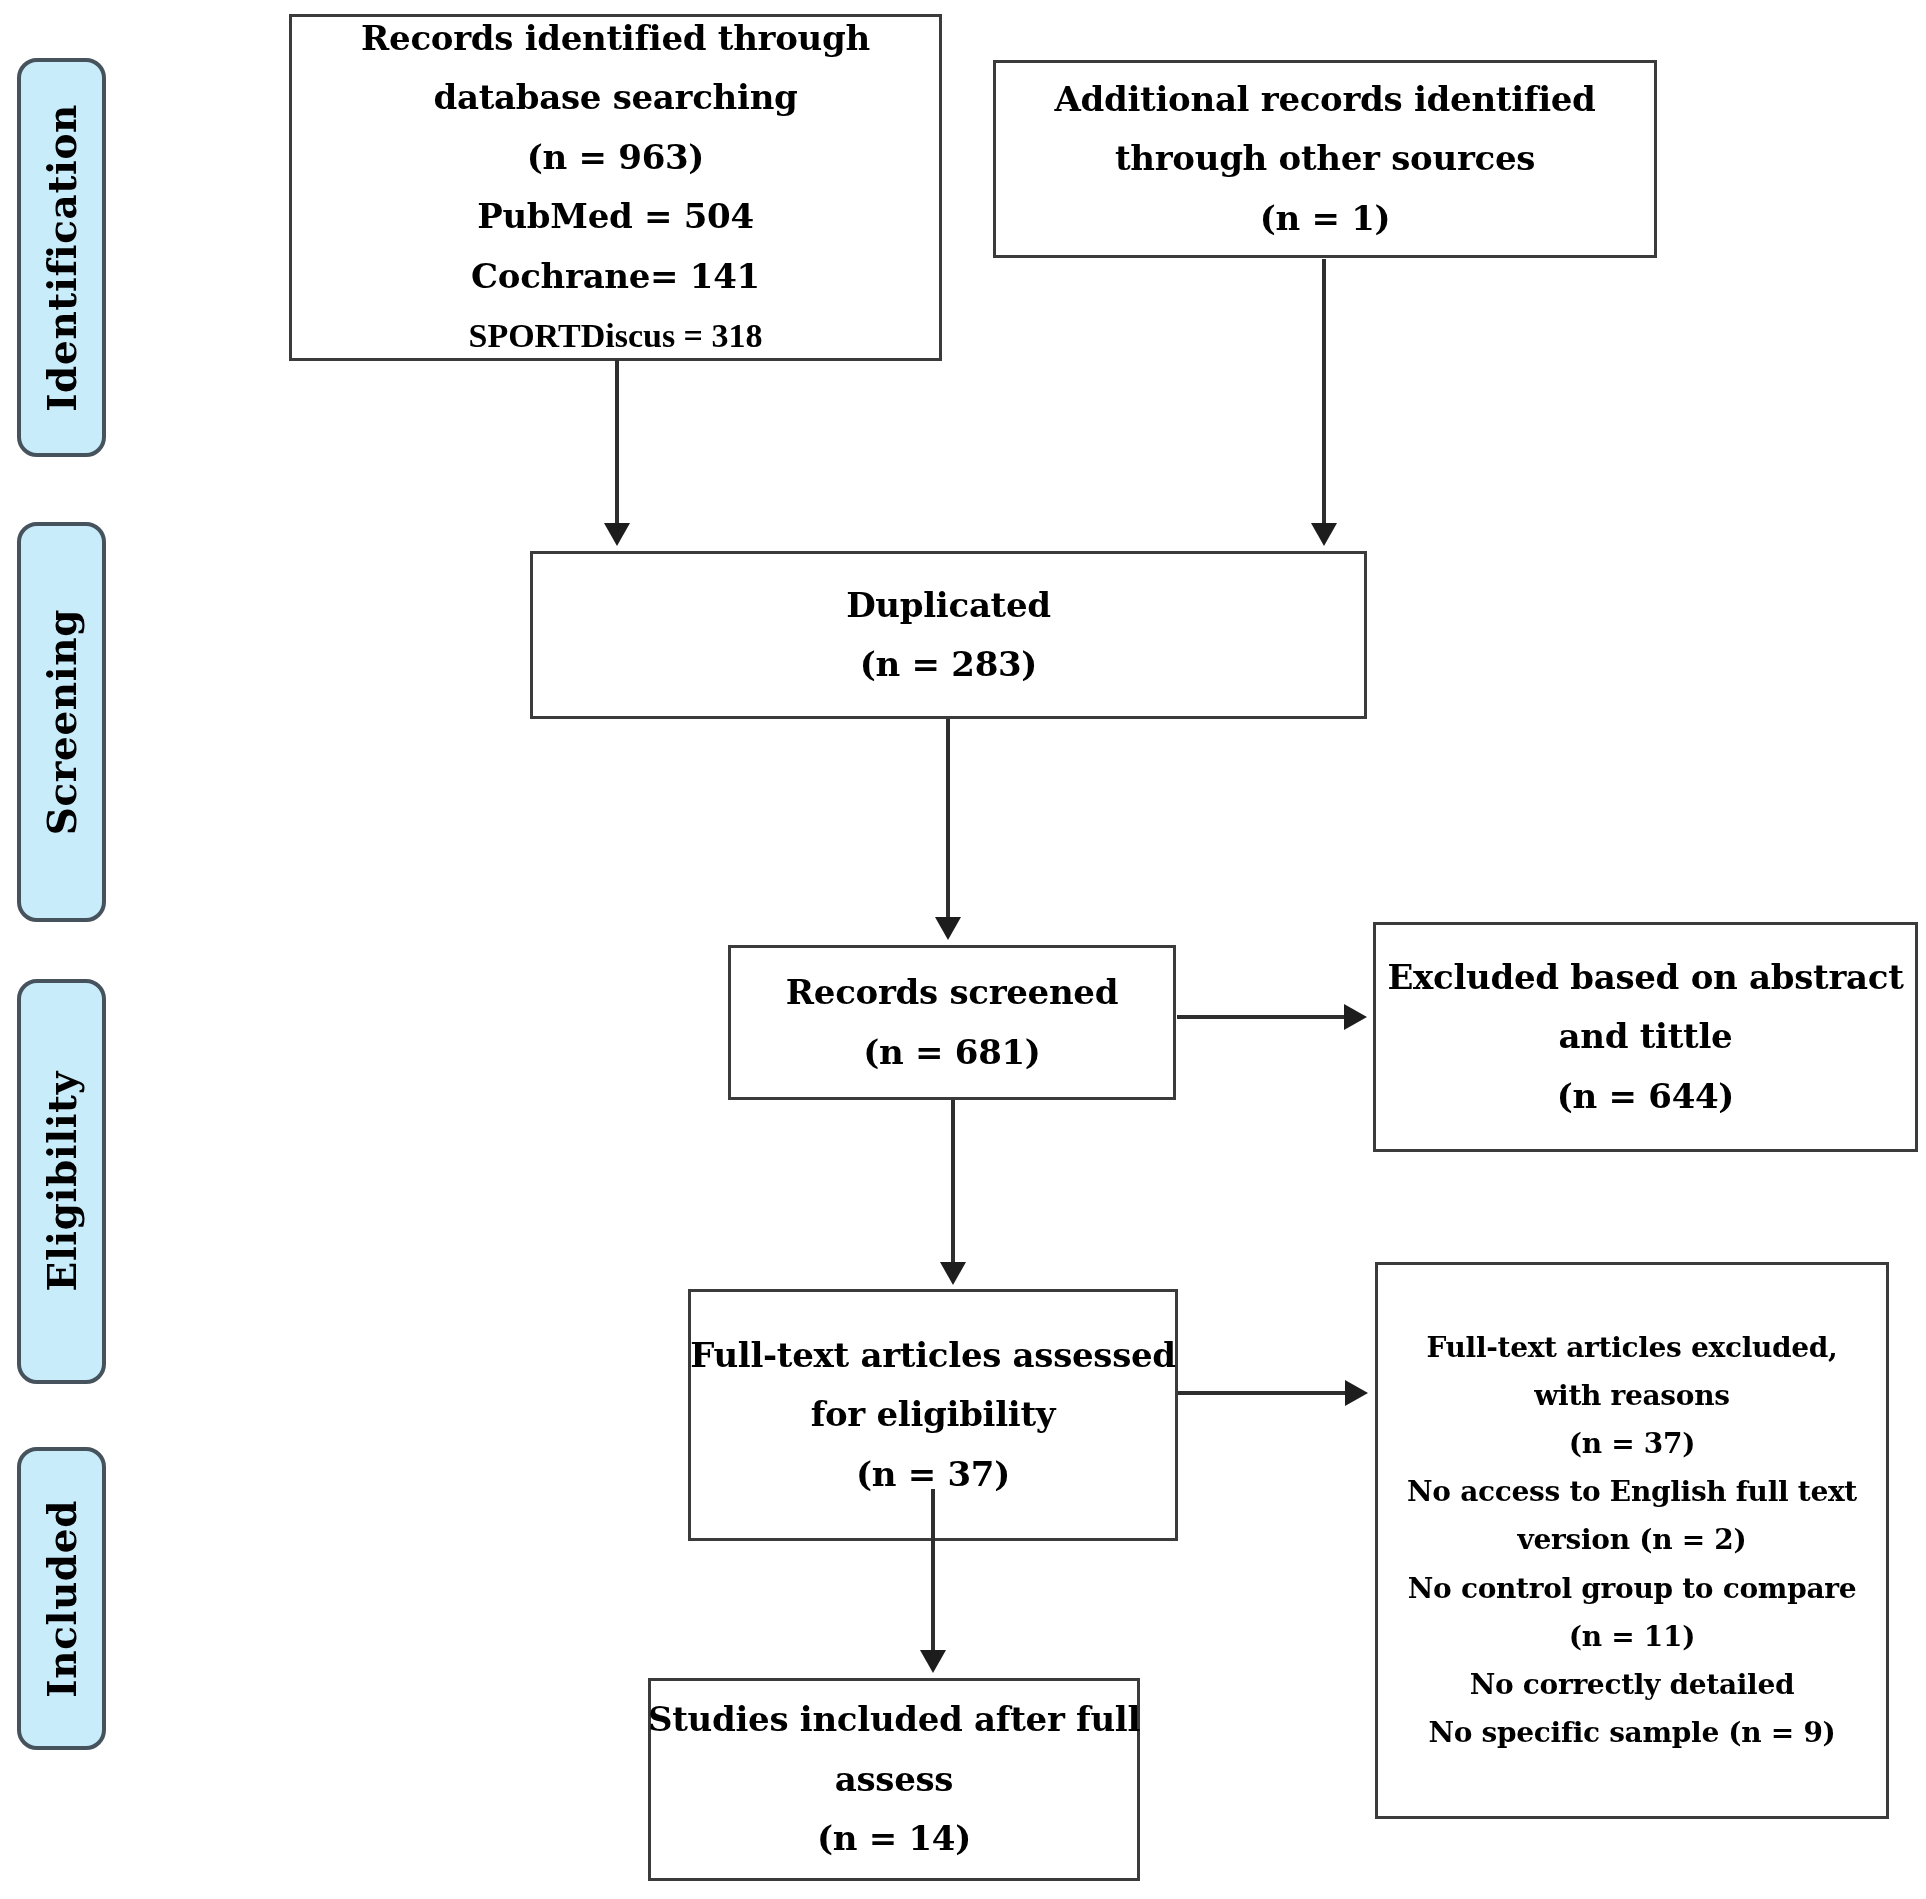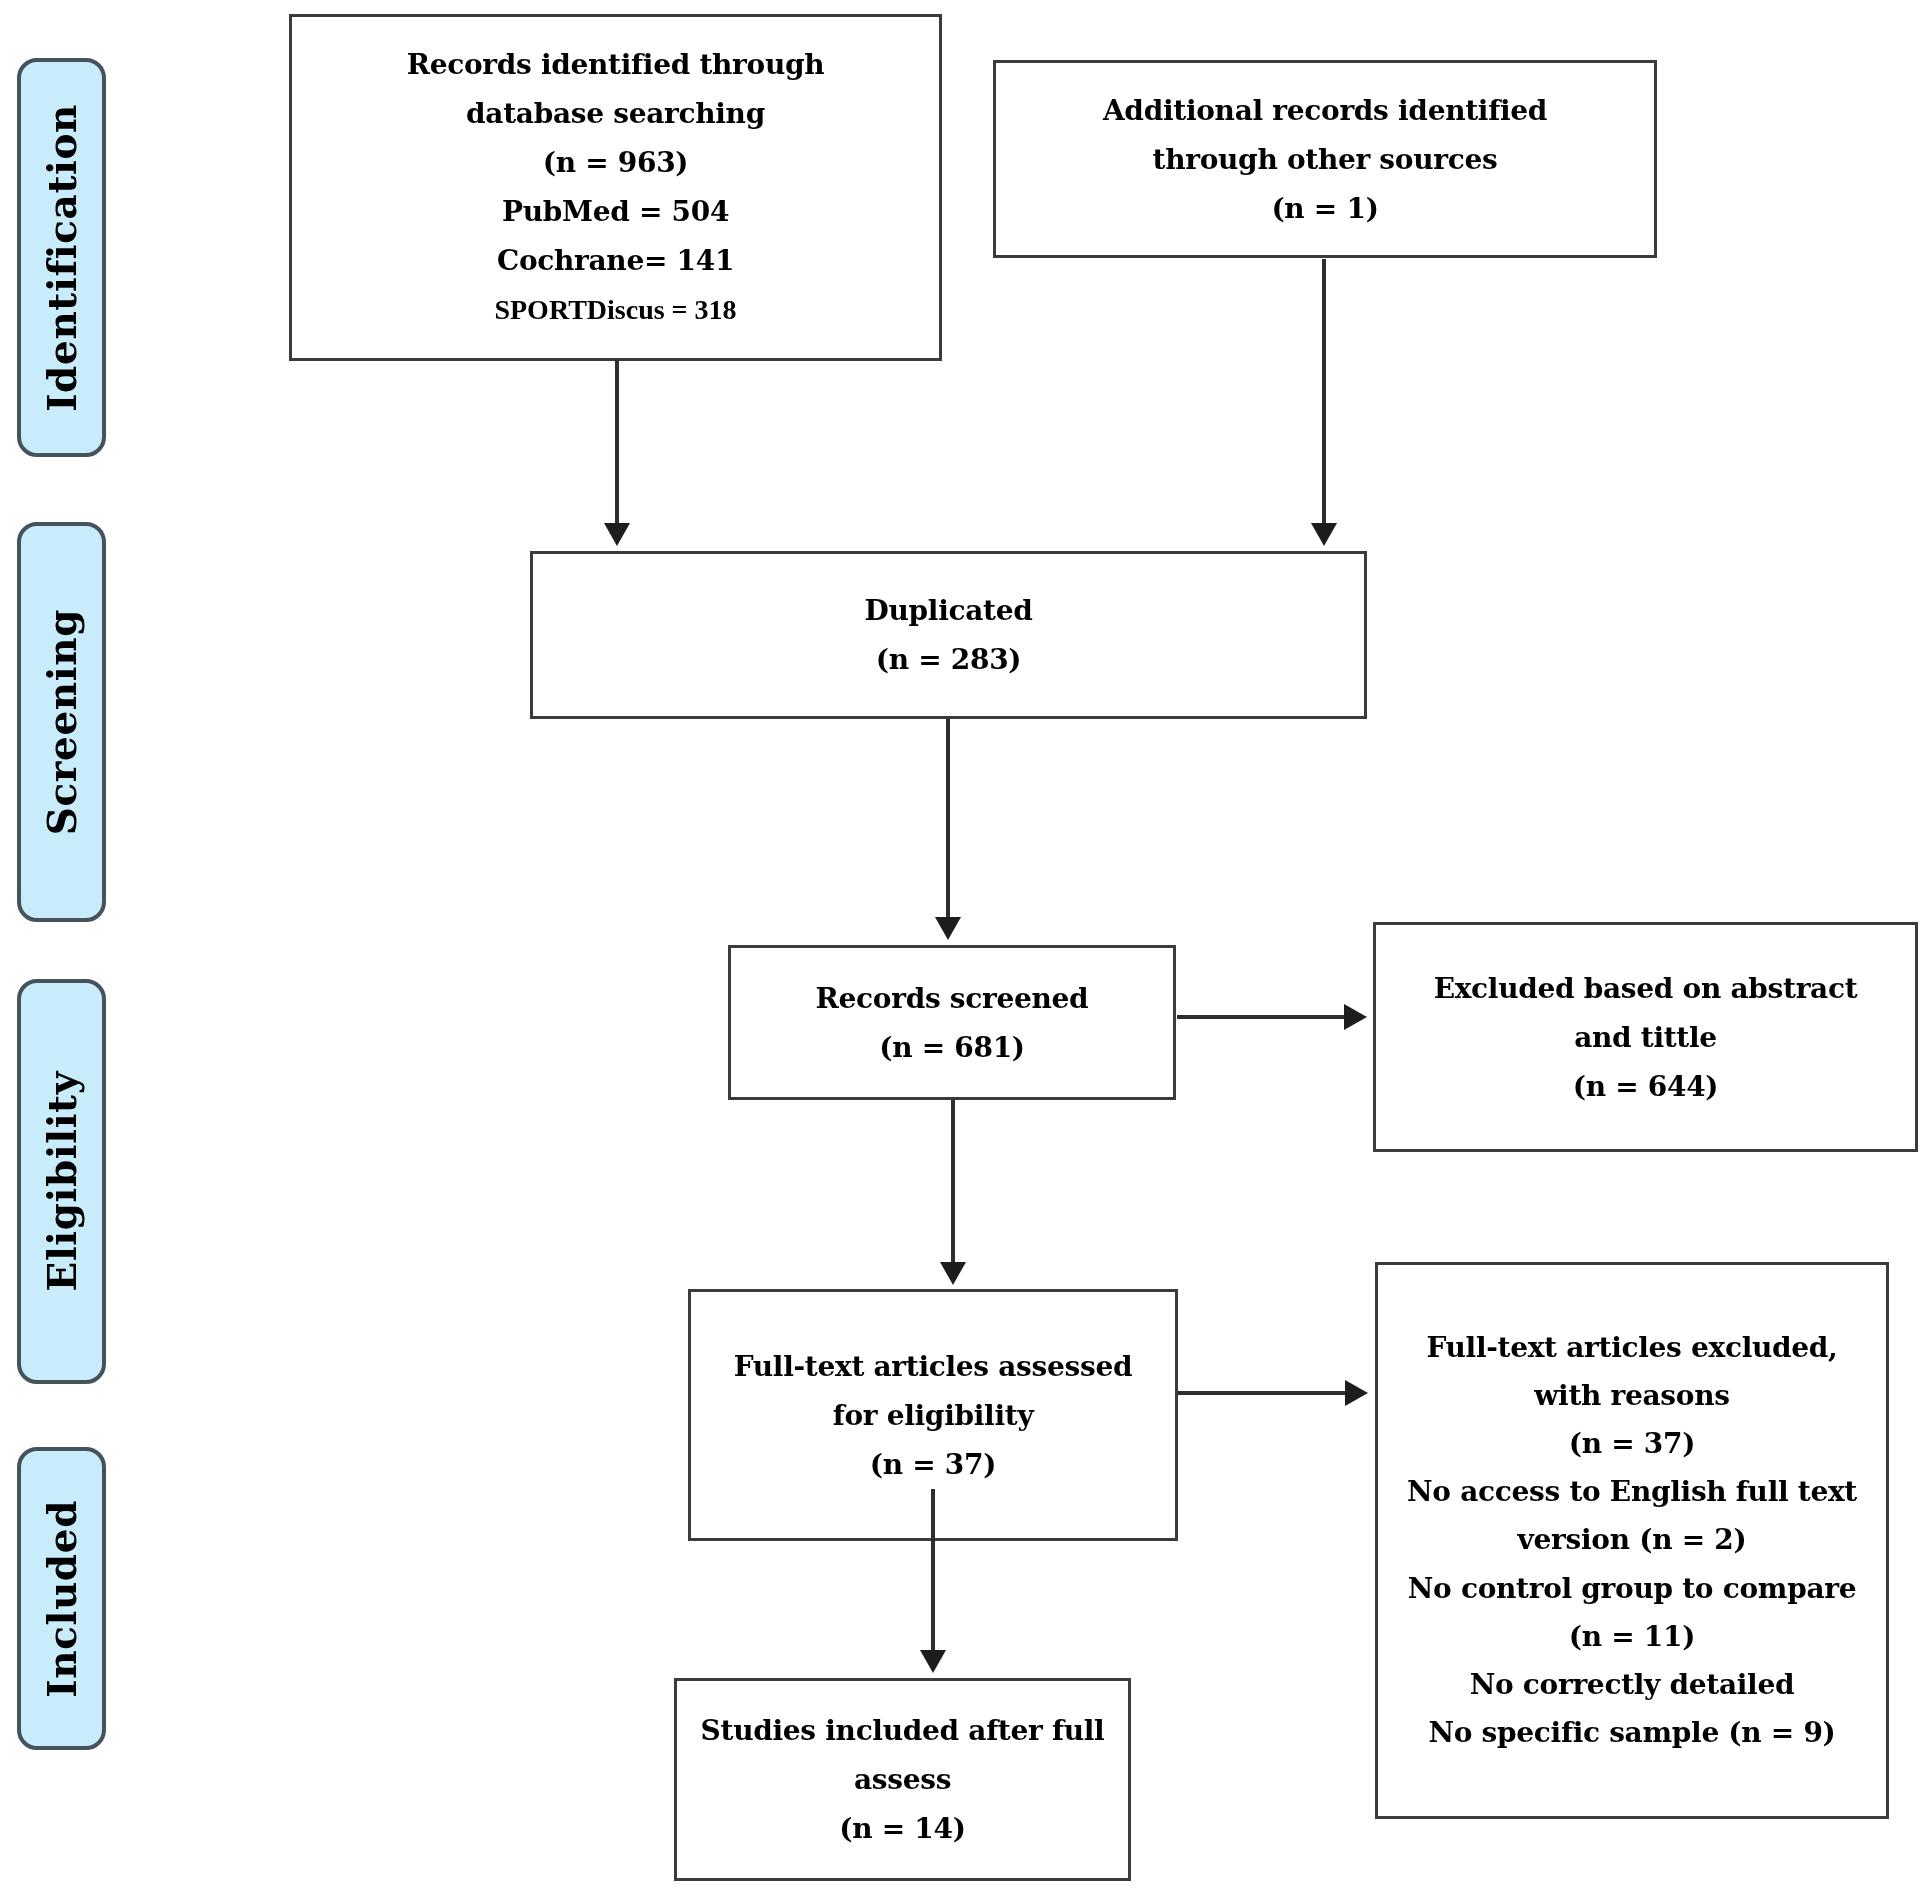--- a/index.html
+++ b/index.html
@@ -39,21 +39,21 @@
     position: absolute;
     box-sizing: border-box;
     background: #ffffff;
     border: 3.7px solid #3b3b3b;
     display: flex;
     flex-direction: column;
     align-items: center;
     justify-content: center;
     text-align: center;
     font-weight: bold;
-    font-size: 28px;
+    font-size: 34px;
     line-height: 1.75;
     letter-spacing: -0.3px;
     padding: 3.7px 10px;
   }
   .node.small { font-size: 28px; line-height: 1.72; padding: 13px 5px; }
   .t-line { white-space: nowrap; }
   .t-line.sans { font-family: Liberation Serif, serif; letter-spacing: 0; }
 
   
   .shaft-v { position: absolute; width: 4.3px; background: #2e2e2e; }
@@ -131,21 +131,21 @@
     <div class="t-line">with reasons</div>
     <div class="t-line">(n = 37)</div>
     <div class="t-line">No access to English full text</div>
     <div class="t-line">version (n = 2)</div>
     <div class="t-line">No control group to compare</div>
     <div class="t-line">(n = 11)</div>
     <div class="t-line">No correctly detailed</div>
     <div class="t-line">No specific sample (n = 9)</div>
   </div>
 
-  <div class="node" style="left:674px;top:1678px;width:457px;height:203px">
+  <div class="node" style="left:648px;top:1678px;width:492px;height:203px">
     <div class="t-line">Studies included after full</div>
     <div class="t-line">assess</div>
     <div class="t-line">(n = 14)</div>
   </div>
 
   <div class="shaft-v" style="left:615px;top:360px;height:163px"></div>
   <div class="head-down" style="left:604px;top:523px"></div>
 
   <div class="shaft-v" style="left:1322px;top:259px;height:264px"></div>
   <div class="head-down" style="left:1311px;top:523px"></div>

